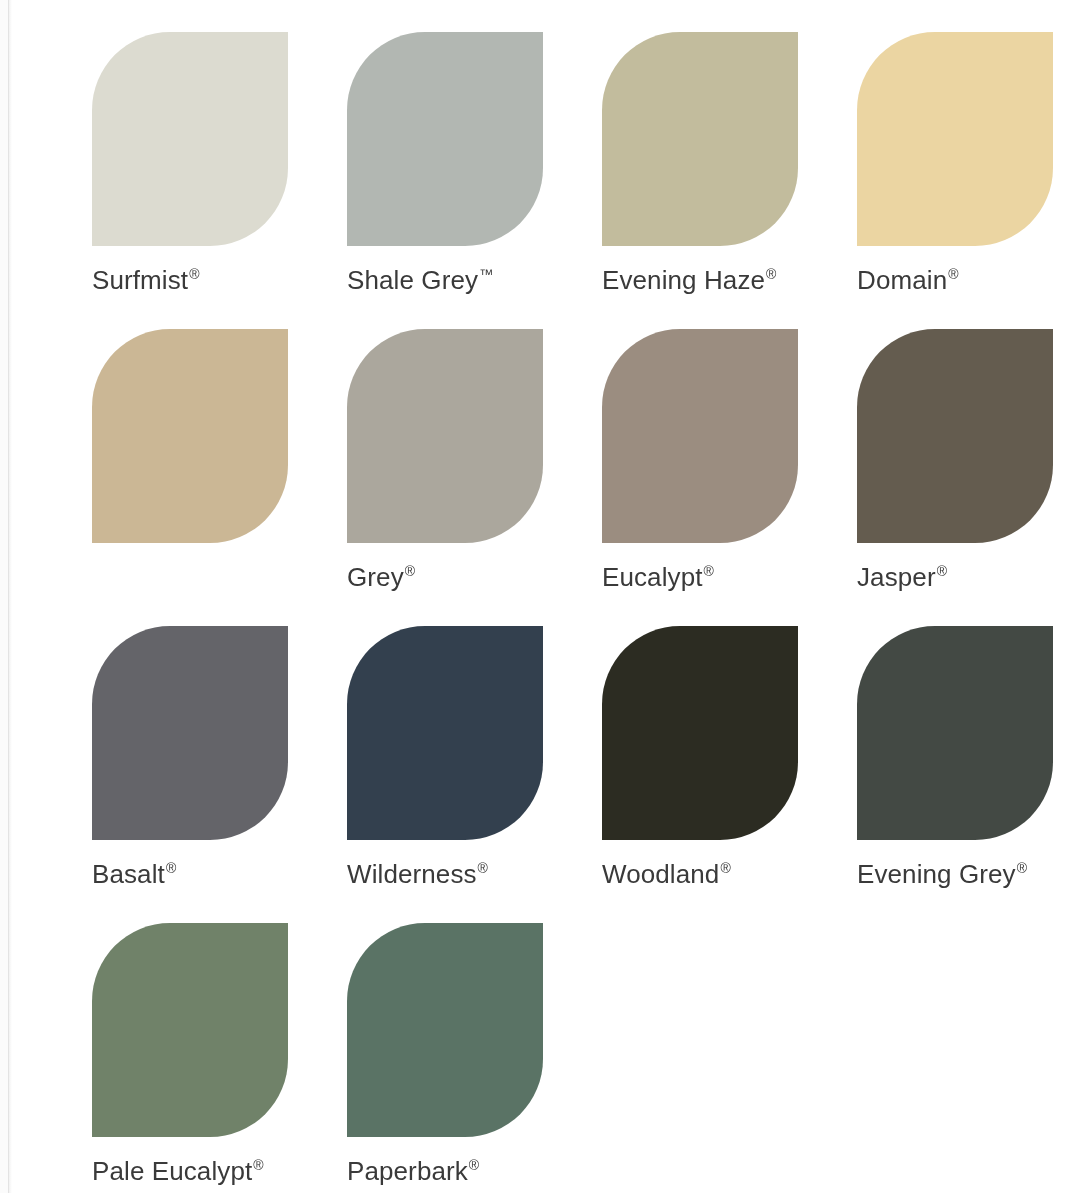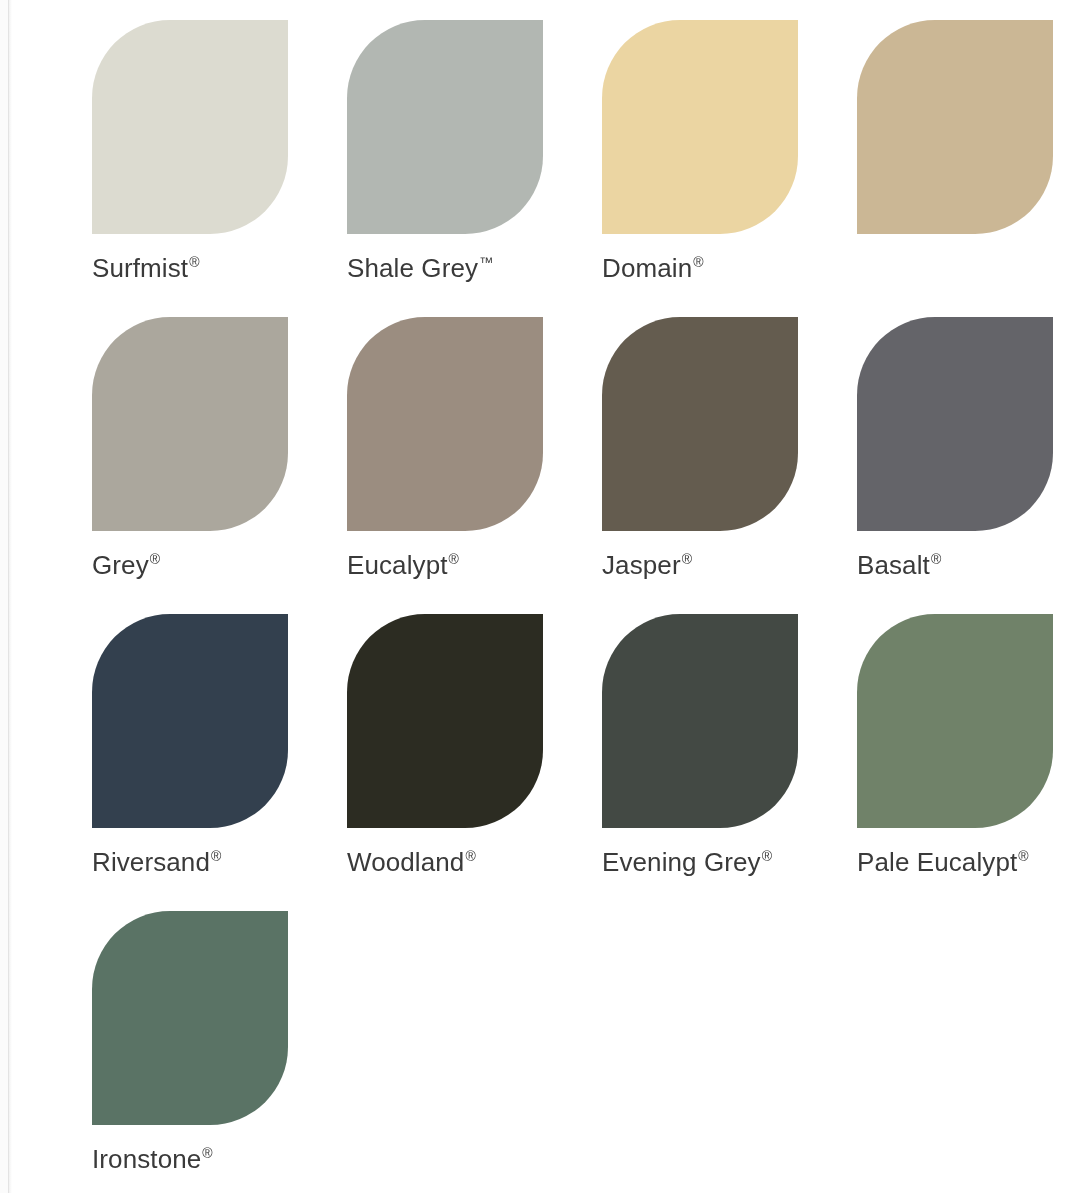--- a/index.html
+++ b/index.html
@@ -30,21 +30,21 @@
     left: 9px; top: 0;
     width: 3px; height: 100%;
     background: linear-gradient(to right, #f2f2f2, #ffffff);
   }
 
   .palette {
     position: absolute;
     left: 0; top: 0;
     width: 1046px;
     height: 1193px;
-    padding: 20px 0 0 0;
+    padding: 32px 0 0 0;
     box-sizing: border-box;
   }
 
   .swatch-grid {
     display: grid;
     grid-template-columns: repeat(4, 255px);
     grid-auto-rows: 297px;
     margin-left: 92px;
   }
 
@@ -90,20 +90,24 @@
   <div class="swatch-grid" id="swatch-grid">
       <div class="swatch-cell">
         <div class="swatch-chip" style="background: rgb(220, 219, 208);"></div>
         <div class="swatch-label"><span>Surfmist</span><span class="swatch-mark">®</span></div>
       </div>
       <div class="swatch-cell">
         <div class="swatch-chip" style="background: rgb(178, 183, 178);"></div>
         <div class="swatch-label"><span>Shale Grey</span><span class="swatch-mark">™</span></div>
       </div>
       <div class="swatch-cell">
+        <div class="swatch-chip" style="background: rgb(194, 188, 157);"></div>
+        <div class="swatch-label"><span>Evening Haze</span><span class="swatch-mark">®</span></div>
+      </div>
+      <div class="swatch-cell">
         <div class="swatch-chip" style="background: rgb(235, 213, 162);"></div>
         <div class="swatch-label"><span>Domain</span><span class="swatch-mark">®</span></div>
       </div>
       <div class="swatch-cell">
         <div class="swatch-chip" style="background: rgb(203, 183, 149);"></div>
       </div>
       <div class="swatch-cell">
         <div class="swatch-chip" style="background: rgb(171, 167, 157);"></div>
         <div class="swatch-label"><span>Grey</span><span class="swatch-mark">®</span></div>
       </div>
@@ -114,32 +118,32 @@
       <div class="swatch-cell">
         <div class="swatch-chip" style="background: rgb(100, 92, 79);"></div>
         <div class="swatch-label"><span>Jasper</span><span class="swatch-mark">®</span></div>
       </div>
       <div class="swatch-cell">
         <div class="swatch-chip" style="background: rgb(100, 100, 105);"></div>
         <div class="swatch-label"><span>Basalt</span><span class="swatch-mark">®</span></div>
       </div>
       <div class="swatch-cell">
         <div class="swatch-chip" style="background: rgb(51, 64, 78);"></div>
-        <div class="swatch-label"><span>Riversand</span><span class="swatch-mark">®</span></div>
+        <div class="swatch-label"><span>Wilderness</span><span class="swatch-mark">®</span></div>
       </div>
       <div class="swatch-cell">
         <div class="swatch-chip" style="background: rgb(44, 44, 34);"></div>
         <div class="swatch-label"><span>Woodland</span><span class="swatch-mark">®</span></div>
       </div>
       <div class="swatch-cell">
         <div class="swatch-chip" style="background: rgb(67, 73, 68);"></div>
         <div class="swatch-label"><span>Evening Grey</span><span class="swatch-mark">®</span></div>
       </div>
       <div class="swatch-cell">
         <div class="swatch-chip" style="background: rgb(112, 130, 105);"></div>
         <div class="swatch-label"><span>Pale Eucalypt</span><span class="swatch-mark">®</span></div>
       </div>
       <div class="swatch-cell">
         <div class="swatch-chip" style="background: rgb(90, 115, 101);"></div>
-        <div class="swatch-label"><span>Ironstone</span><span class="swatch-mark">®</span></div>
+        <div class="swatch-label"><span>Paperbark</span><span class="swatch-mark">®</span></div>
       </div>
     </div>
 </div>
 
 </body></html>

